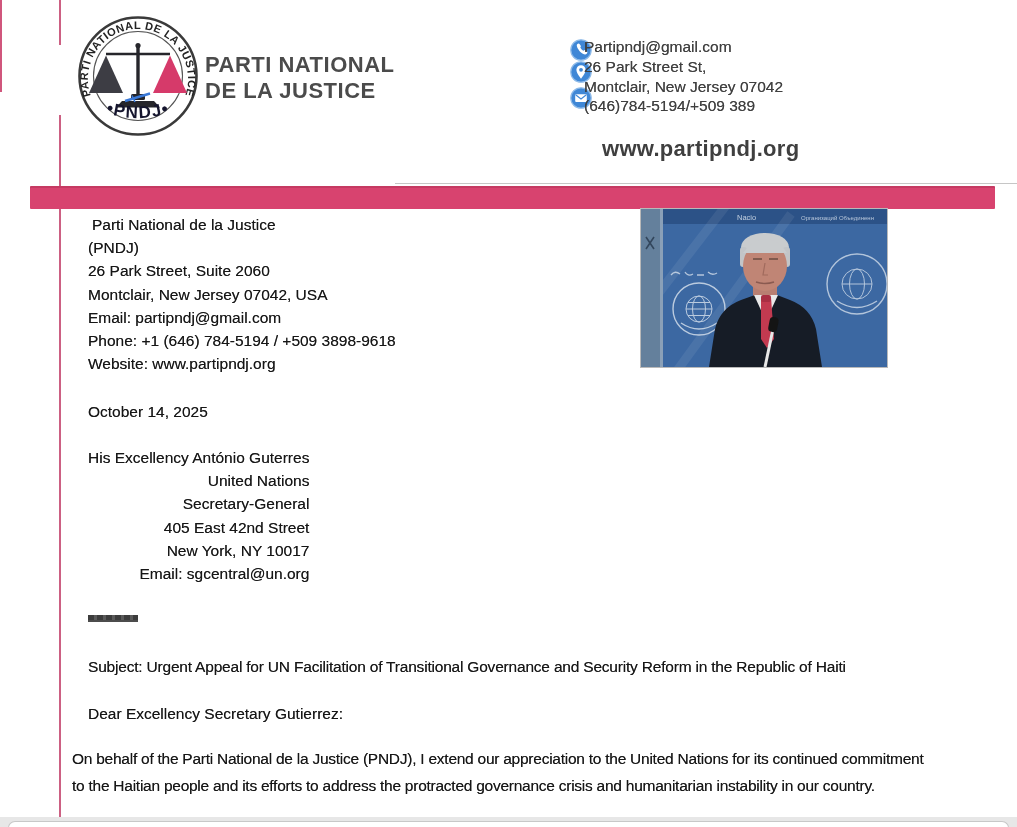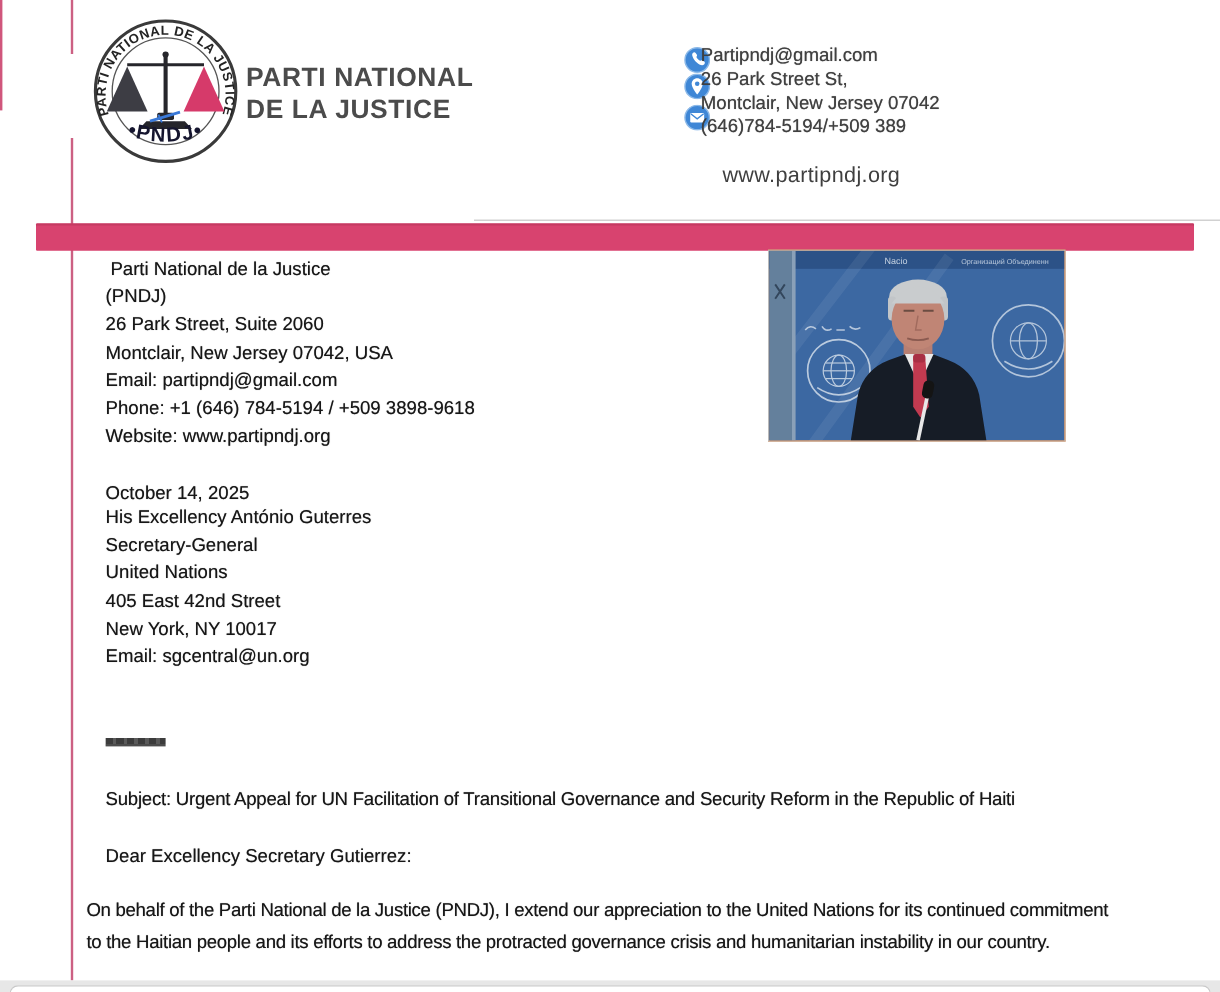--- a/index.html
+++ b/index.html
@@ -22,33 +22,33 @@
   
   .logo-wrap{left:76px;top:14px;width:124px;height:124px;}
   .org-title{left:205px;top:52px;font-weight:bold;color:#4b4b4b;
     font-size:22px;line-height:26px;letter-spacing:.5px;}
   .contact-text{left:584px;top:37px;font-size:15.5px;line-height:19.8px;color:#404040;}
   .contact-text div{white-space:nowrap;}
   .cicon{width:22px;height:22px;}
   .icon-1{left:570px;top:39px;}
   .icon-2{left:570px;top:61px;}
   .icon-3{left:570px;top:87px;}
-  .website{left:602px;top:136px;font-size:18px;font-weight:normal;color:#3f3f3f;letter-spacing:.3px;}
+  .website{left:602px;top:136px;font-size:22px;font-weight:bold;color:#3f3f3f;letter-spacing:.3px;}
 
   
   .bar-topline{left:395px;top:183px;width:622px;height:1px;background:#8d8d8d;opacity:.5;}
   .pink-bar{left:30px;top:186px;width:965px;height:23px;background:#d8436f;
     box-shadow:inset 0 2px 0 rgba(140,30,60,.25);border-radius:1px;}
 
   
   .block{font-size:15.5px;line-height:23.2px;color:#161616;}
   .sender{left:88px;top:213px;}
   .sender div:first-child{text-indent:4px;}
   .date{left:88px;top:400px;}
-  .recipient{left:88px;top:420px;}
+  .recipient{left:88px;top:446px;text-align:right;}
   .scribble{left:88px;top:615px;width:50px;height:5px;
     background:repeating-linear-gradient(90deg,#3c3c3c 0 6px,#5a5a5a 6px 9px);
     border-bottom:2px solid #4c4c4c;}
   .subject{left:88px;top:655px;font-weight:normal;white-space:nowrap;letter-spacing:-.2px;}
   .salutation{left:88px;top:702px;}
   .paragraph{left:72px;top:746px;width:852px;letter-spacing:-.25px;line-height:26.5px;}
 
   
   .photo{left:640px;top:208px;width:248px;height:160px;border:1px solid #b9b9b9;
     box-sizing:border-box;background:#f97316;}
@@ -199,22 +199,22 @@
     <div>Montclair, New Jersey 07042, USA</div>
     <div>Email: partipndj@gmail.com</div>
     <div>Phone: +1 (646) 784-5194 / +509 3898-9618</div>
     <div>Website: www.partipndj.org</div>
   </div>
 
   <div class="abs block ink date">October 14, 2025</div>
 
   <div class="abs block ink recipient">
     <div>His Excellency António Guterres</div>
+    <div>United Nations</div>
     <div>Secretary-General</div>
-    <div>United Nations</div>
     <div>405 East 42nd Street</div>
     <div>New York, NY 10017</div>
     <div>Email: sgcentral@un.org</div>
   </div>
 
   <div class="abs scribble"></div>
 
   <div class="abs block ink subject">Subject: Urgent Appeal for UN Facilitation of Transitional Governance and Security Reform in the Republic of Haiti</div>
 
   <div class="abs block ink salutation">Dear Excellency Secretary Gutierrez:</div>

